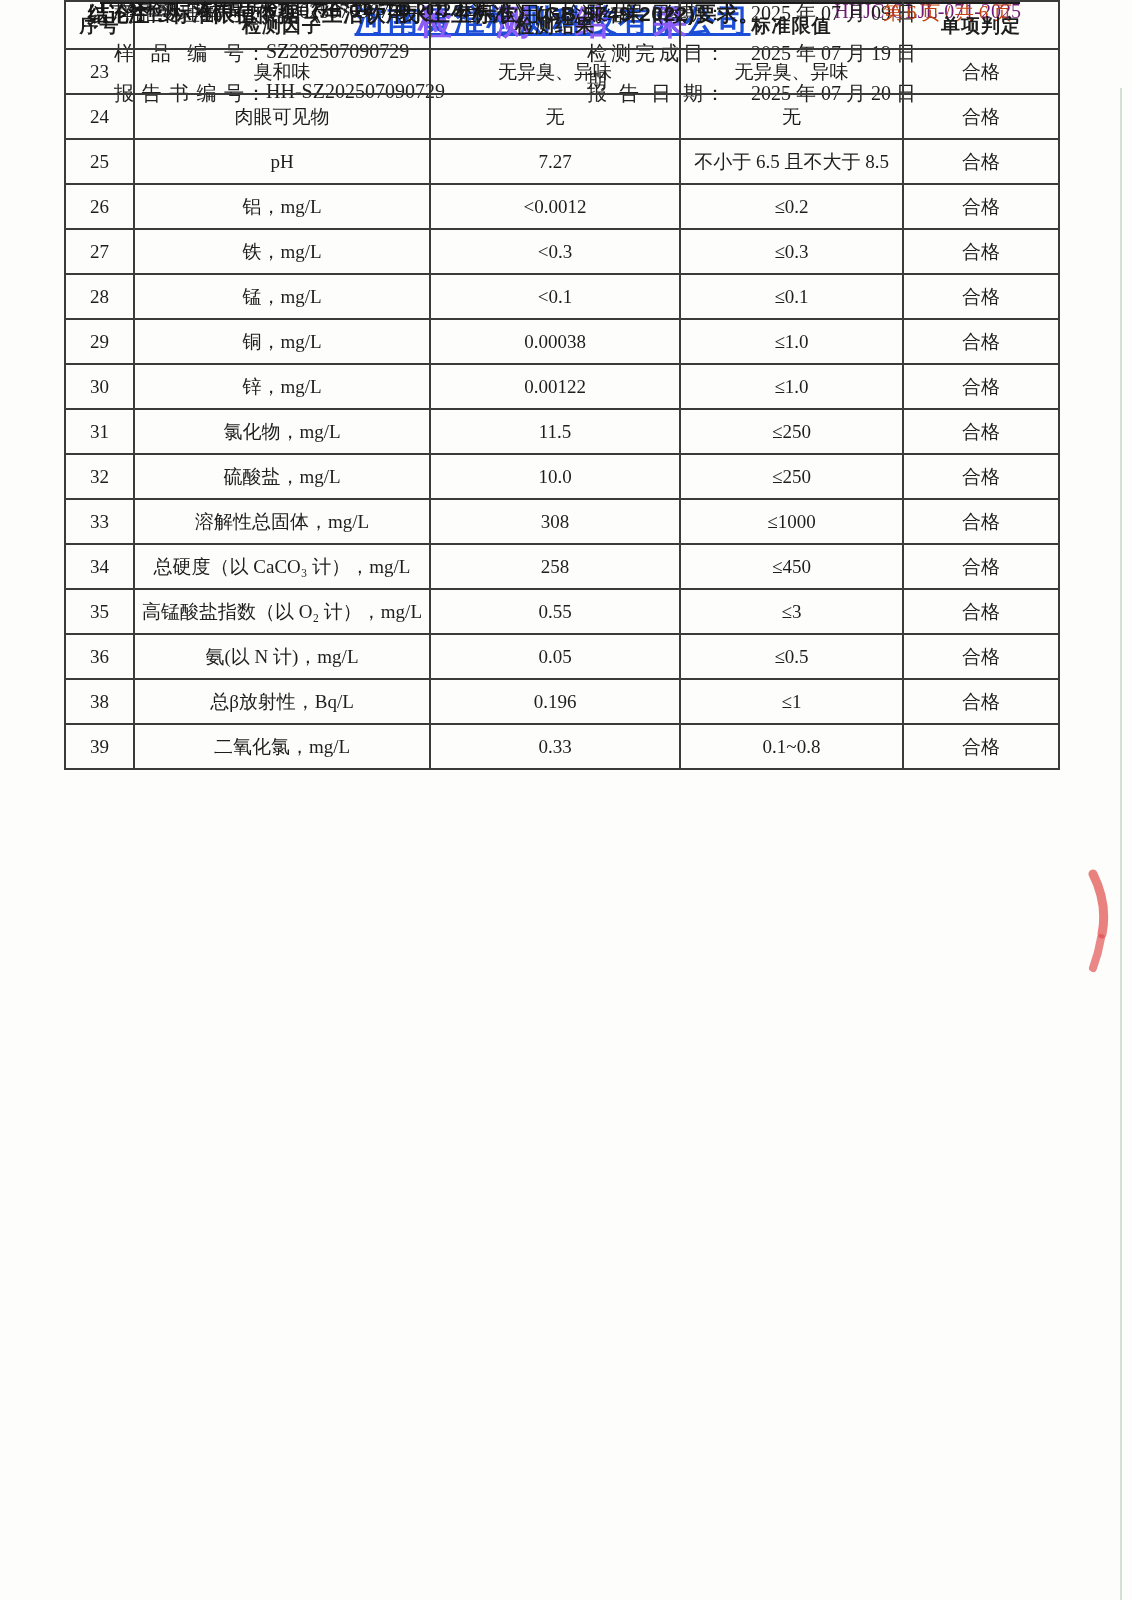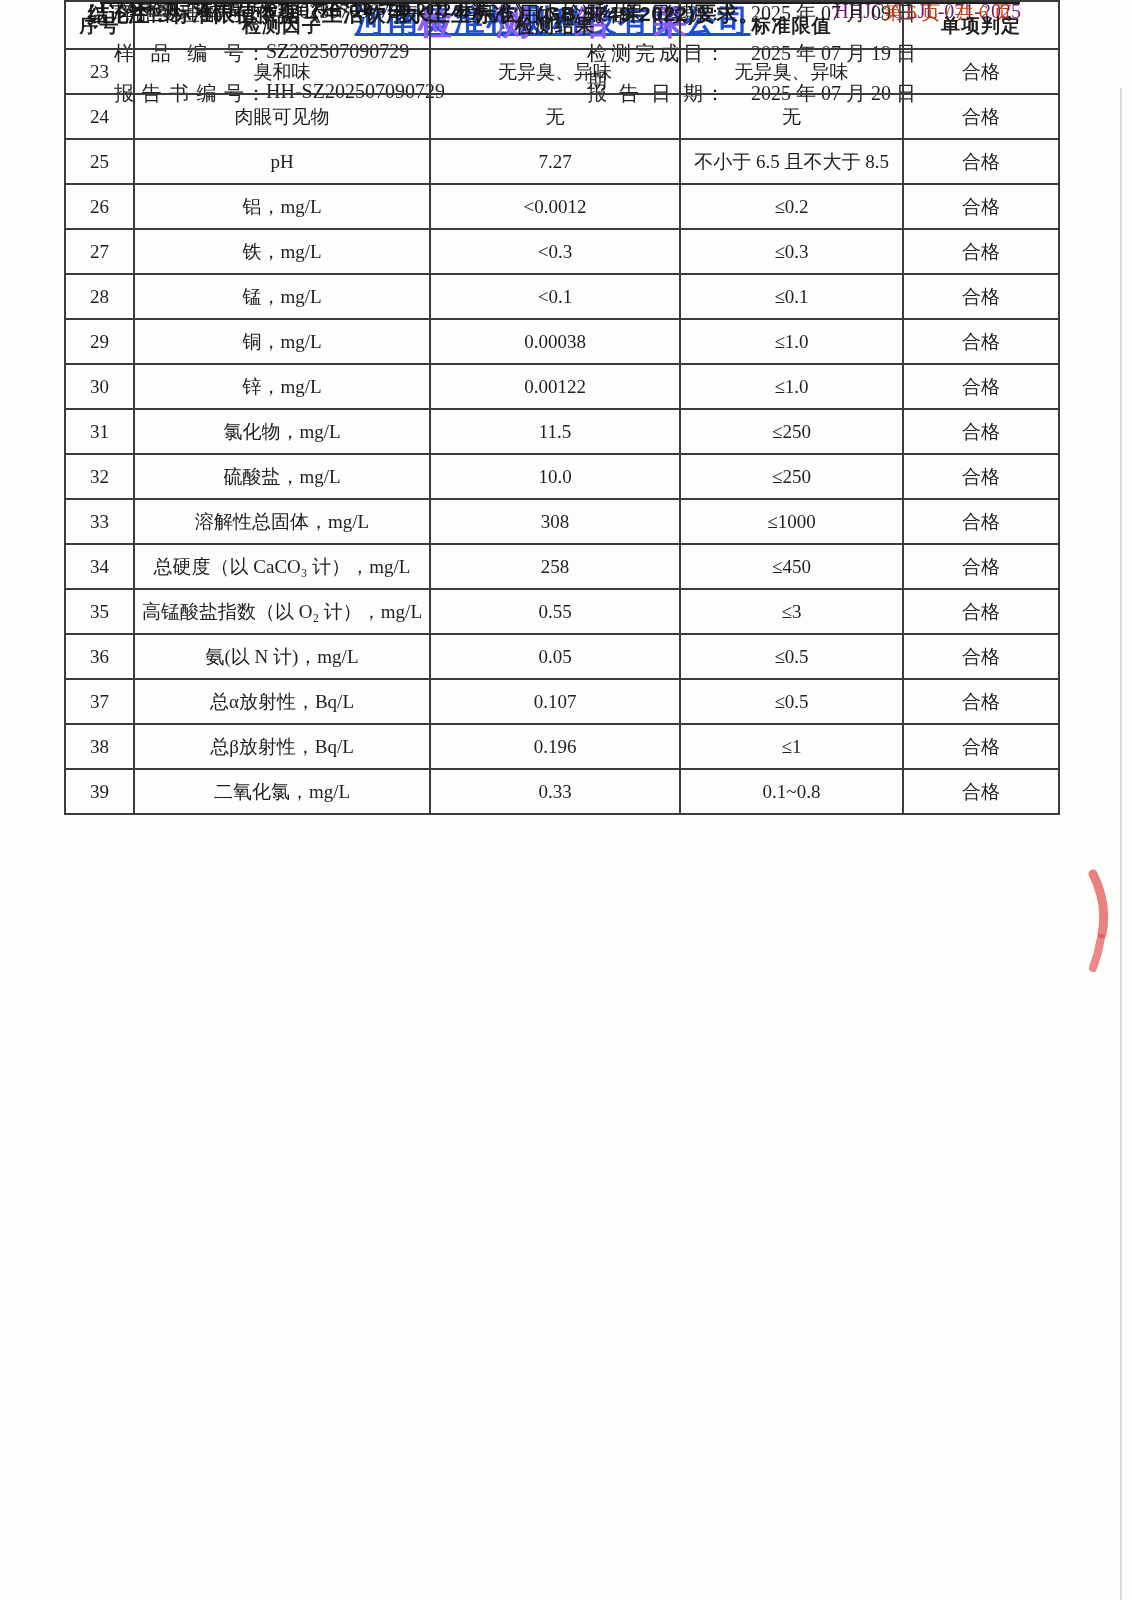--- a/index.html
+++ b/index.html
@@ -267,27 +267,20 @@
           <td>合格</td>
         </tr>
         <tr>
           <td>36</td>
           <td>氨(以 N 计)，mg/L</td>
           <td>0.05</td>
           <td>≤0.5</td>
           <td>合格</td>
         </tr>
         <tr>
-          <td>37</td>
-          <td>总α放射性，Bq/L</td>
-          <td>0.107</td>
-          <td>≤0.5</td>
-          <td>合格</td>
-        </tr>
-        <tr>
           <td>38</td>
           <td>总β放射性，Bq/L</td>
           <td>0.196</td>
           <td>≤1</td>
           <td>合格</td>
         </tr>
         <tr>
           <td>39</td>
           <td>二氧化氯，mg/L</td>
           <td>0.33</td>

